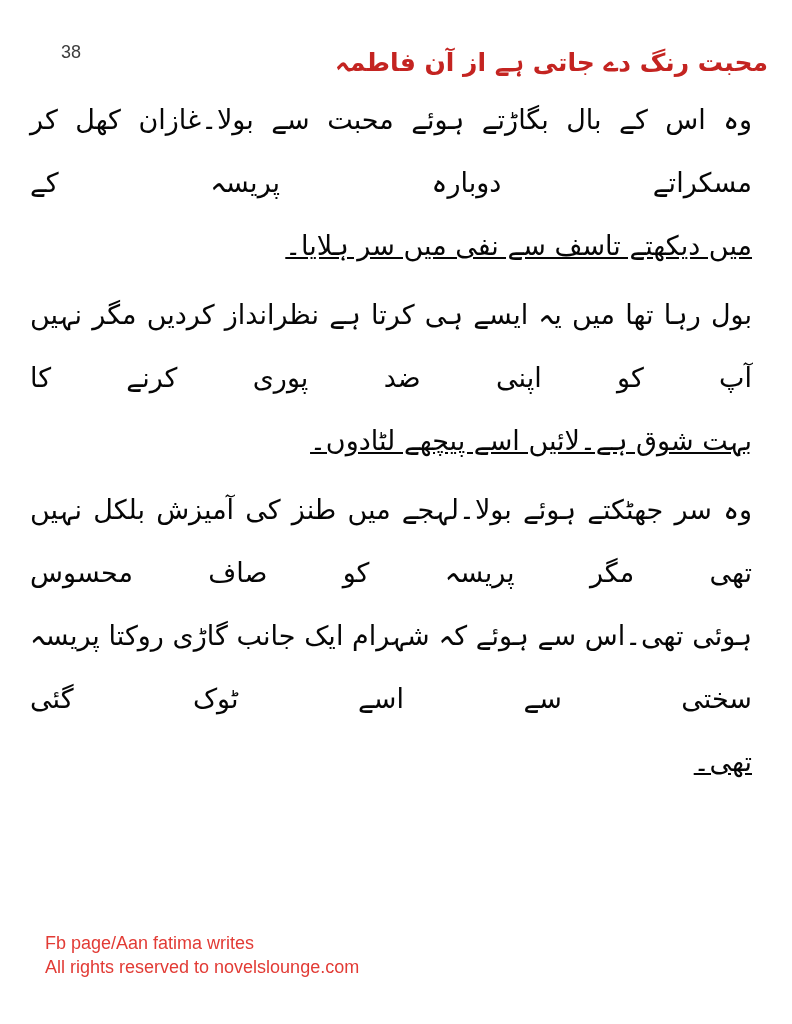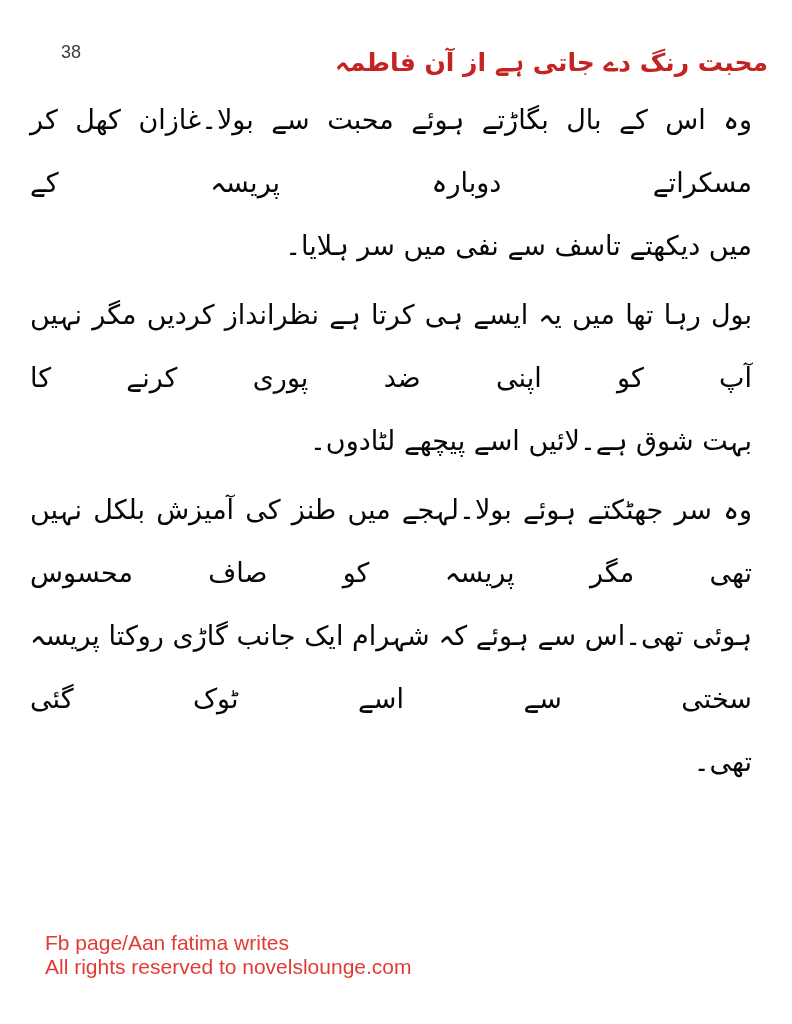--- a/index.html
+++ b/index.html
@@ -52,27 +52,28 @@
   }
   .line {
     line-height: 63px;
     text-align: justify;
     text-align-last: justify;
     white-space: normal;
   }
   .line.last {
     text-align: center;
     text-align-last: right;
+    text-decoration: underline;
   }
   .footer {
     position: absolute;
     left: 45px;
     top: 931px;
     font-family: "Liberation Sans", sans-serif;
-    font-size: 21px;
+    font-size: 18px;
     line-height: 24px;
     color: #e23b35;
   }
   .footer div {
     white-space: nowrap;
   }
 </style>
 </head>
 <body>
 

